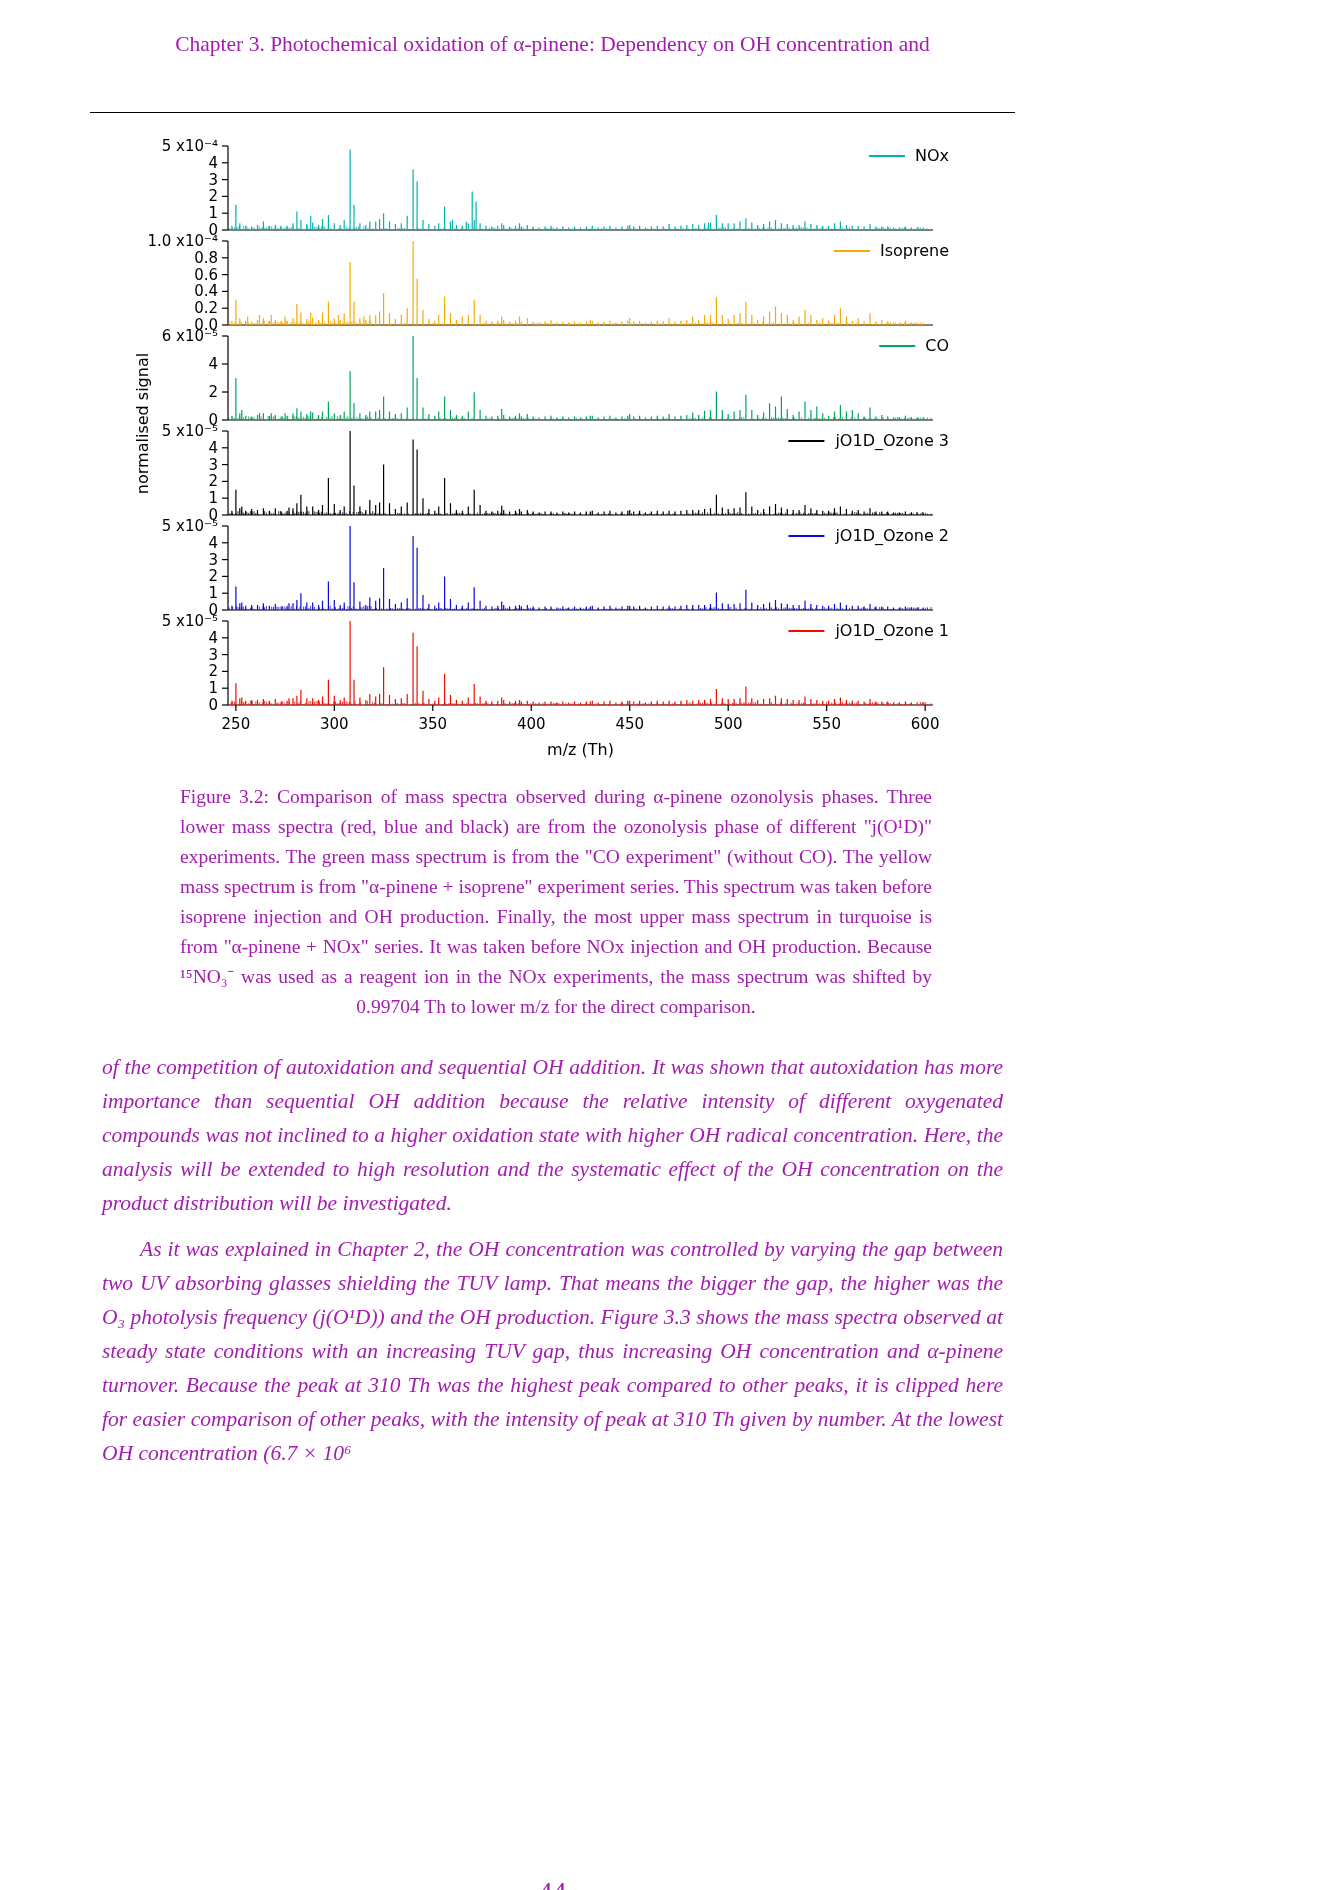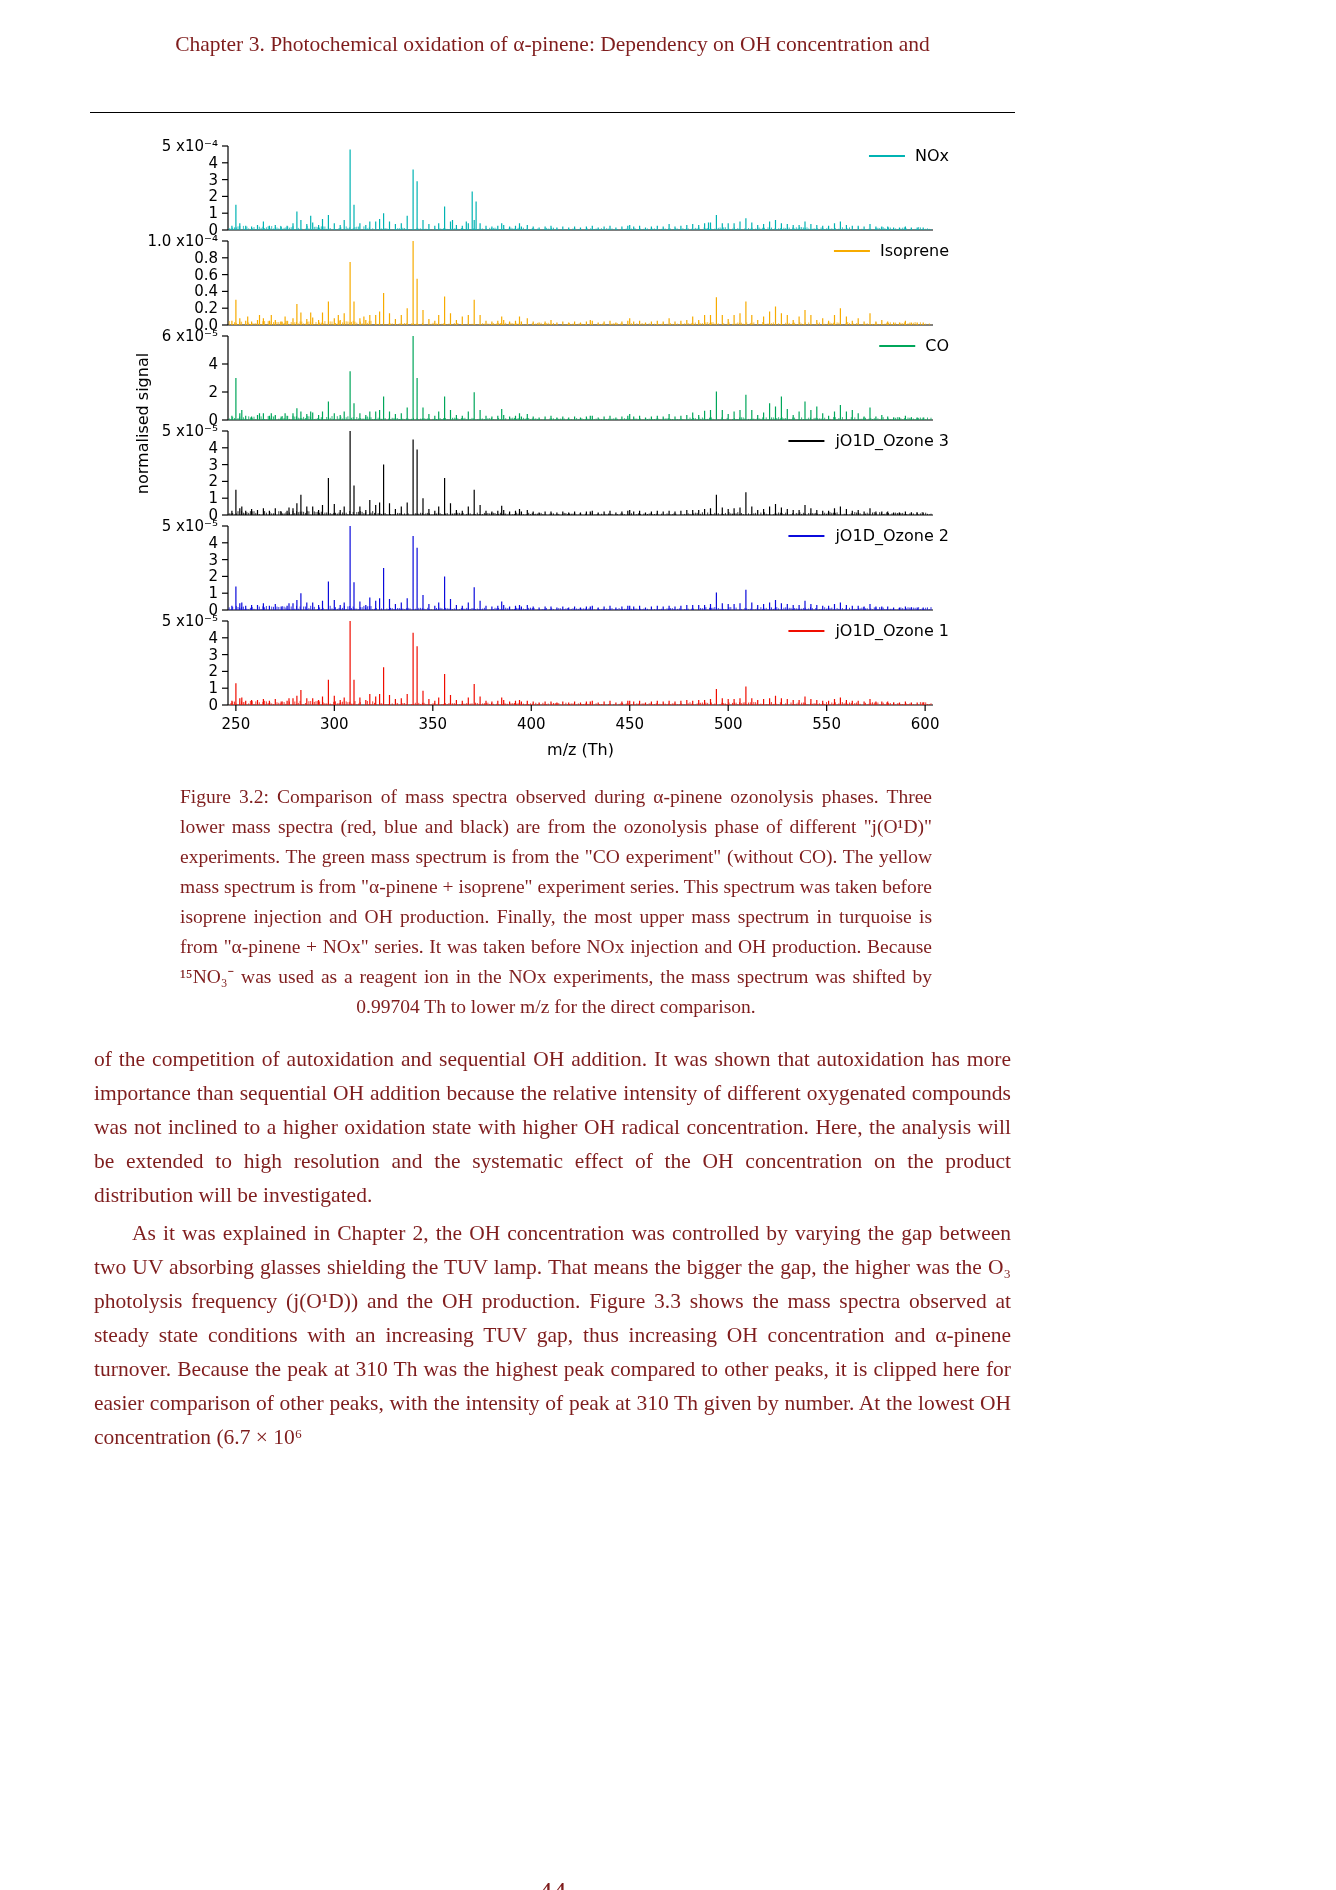--- a/index.html
+++ b/index.html
@@ -1,30 +1,30 @@
 <!DOCTYPE html>
 <html><head>
 <meta charset="utf-8">
 <style>
   html,body{margin:0;padding:0;background:#ffffff;}
   .page{position:relative;width:1336px;height:1890px;background:#fff;
-        font-family:"Liberation Serif",serif;color:#7f1d1d;overflow:hidden;}
+        font-family:"Liberation Serif",serif;color:#a21caf;overflow:hidden;}
   
   .chapter-header{position:absolute;top:30px;left:90px;width:925px;text-align:center;
         font-size:21.5px;line-height:28px;}
   .header-rule{position:absolute;top:112px;left:90px;width:925px;border-top:1.6px solid #000;height:0;}
   
   .spectra-figure{position:absolute;top:128px;left:128px;width:840px;margin:0;}
   svg text{font-family:"DejaVu Sans","Liberation Sans",sans-serif;fill:#000;}
   .caption{margin:10px 0 0 52px;width:752px;font-size:19.5px;line-height:30px;
         text-align:justify;text-align-last:center;}
   
   .body-text{position:absolute;top:1038px;left:90px;width:925px;font-size:21.5px;
         line-height:34px;text-align:justify;}
-  .body-text p{margin:4px;}
+  .body-text p{margin:12px;font-style:italic;}
   .body-text p.indent{text-indent:38px;}
   .page-number{position:absolute;top:1876px;left:90px;width:925px;text-align:center;font-size:28px;}
 </style>
 </head>
 <body>
 
 <div class="page">
 
   <header class="chapter-header">
     <div>Chapter 3.  Photochemical oxidation of α-pinene: Dependency on OH concentration and</div>

